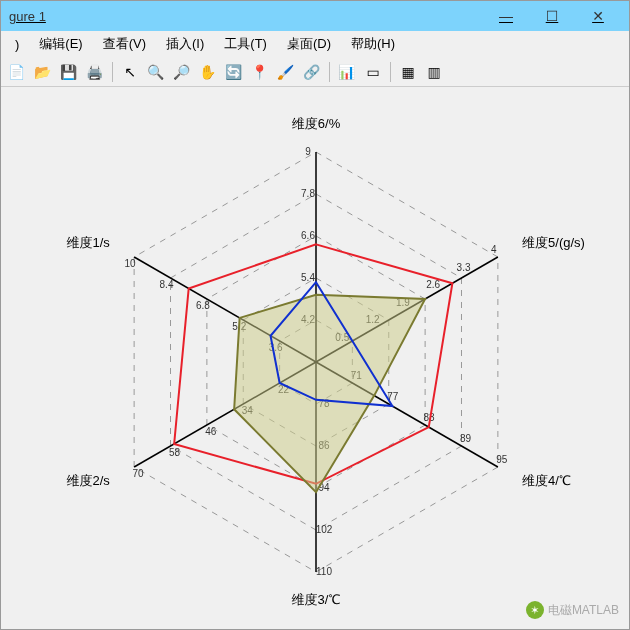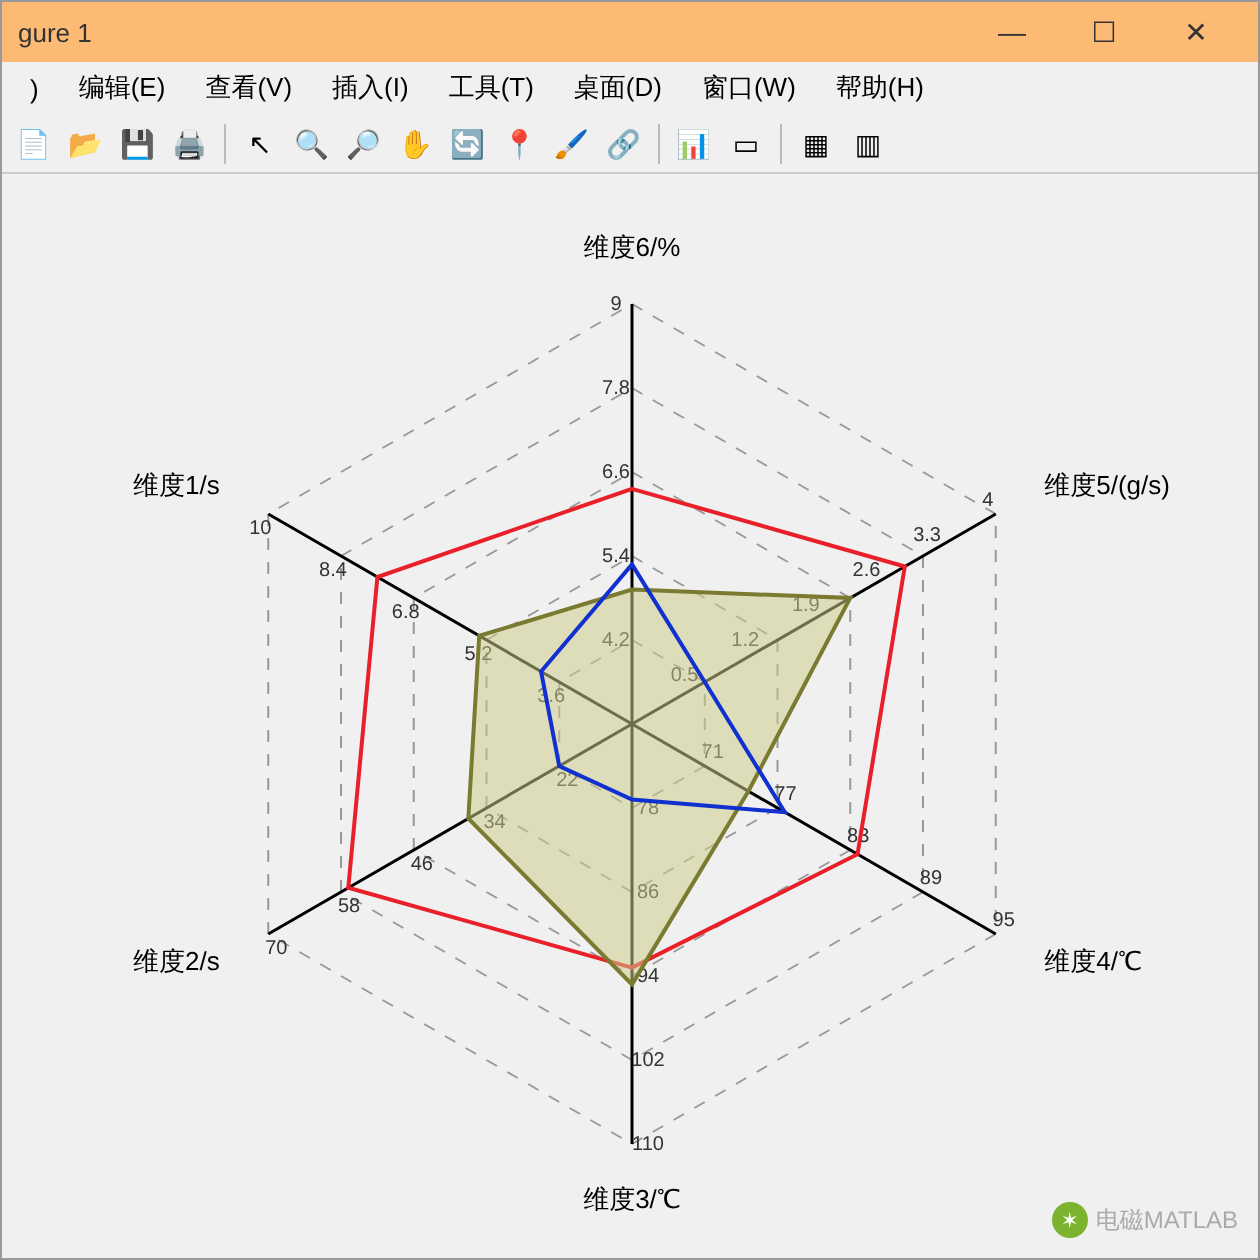--- a/index.html
+++ b/index.html
@@ -1,18 +1,18 @@
 <!DOCTYPE html>
 <html><head>
 <meta charset="utf-8">
 <style>
   * { box-sizing: border-box; margin: 0; padding: 0; font-family: "Segoe UI", Tahoma, sans-serif; }
   body { width: 630px; height: 630px; overflow: hidden; background: #fff; }
   .window { width: 630px; height: 630px; border: 1px solid #999; background: #f0f0f0; display: flex; flex-direction: column; }
-  .titlebar { height: 30px; display: flex; align-items: center; padding: 0 8px; background: #fdba74; justify-content: space-between; }
+  .titlebar { height: 30px; display: flex; align-items: center; padding: 0 8px; background: #7dd3fc; justify-content: space-between; text-decoration: underline; }
   .titlebar .title { font-size: 13px; color: #333; }
   .winbtns { display: flex; gap: 0; }
   .winbtn { width: 46px; height: 30px; display: flex; align-items: center; justify-content: center; font-size: 14px; color: #333; }
   .menubar { height: 26px; display: flex; align-items: center; padding: 0 4px; background: #f0f0f0; font-size: 13px; }
   .menuitem { padding: 3px 10px; cursor: default; }
   .toolbar { height: 30px; display: flex; align-items: center; padding: 2px 4px; gap: 2px; background: #f0f0f0; border-bottom: 1px solid #ccc; }
   .tbtn { width: 24px; height: 24px; display: flex; align-items: center; justify-content: center; font-size: 14px; border: 1px solid transparent; }
   .sep { width: 1px; height: 20px; background: #bbb; margin: 0 3px; }
   .chart-area { flex: 1; background: #f0f0f0; position: relative; }
   svg.radar { position: absolute; left: 0; top: 0; }
@@ -33,21 +33,20 @@
       <div class="winbtn close">✕</div>
     </div>
   </div>
   <div class="menubar">
     <span class="menuitem">)</span>
     <span class="menuitem">编辑(E)</span>
     <span class="menuitem">查看(V)</span>
     <span class="menuitem">插入(I)</span>
     <span class="menuitem">工具(T)</span>
     <span class="menuitem">桌面(D)</span>
-    <span class="menuitem">窗口(W)</span>
     <span class="menuitem">帮助(H)</span>
   </div>
   <div class="toolbar">
     <div class="tbtn">📄</div>
     <div class="tbtn">📂</div>
     <div class="tbtn">💾</div>
     <div class="tbtn">🖨️</div>
     <div class="sep"></div>
     <div class="tbtn">↖</div>
     <div class="tbtn">🔍</div>

